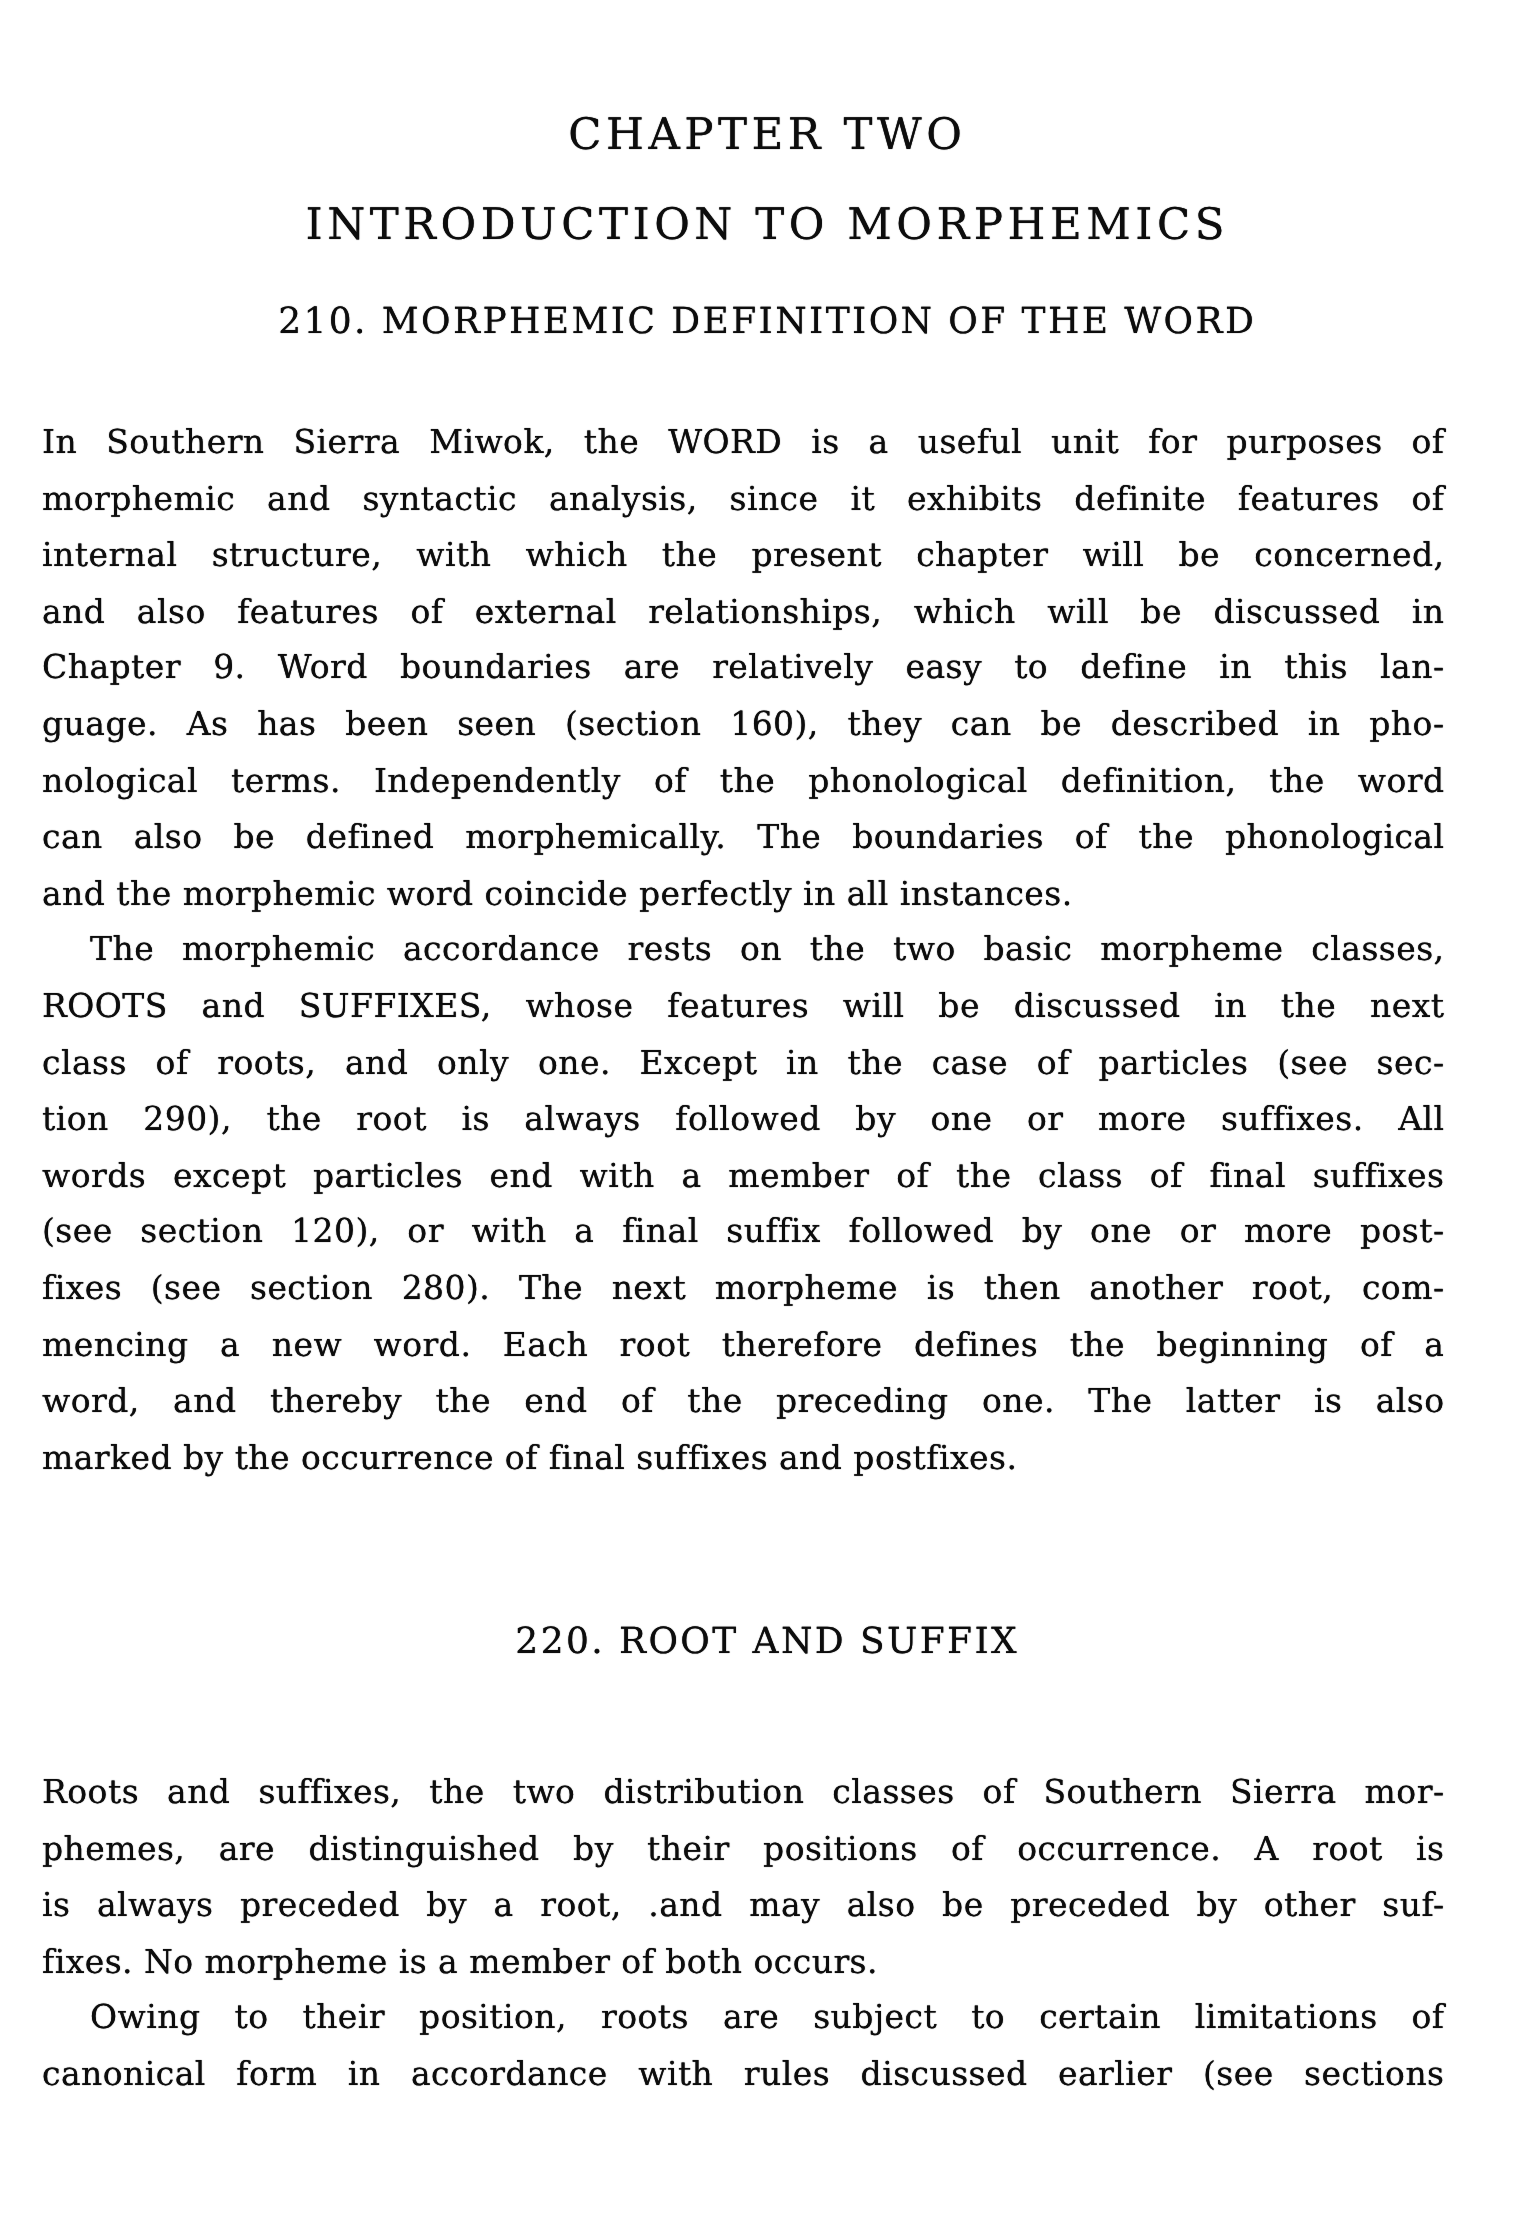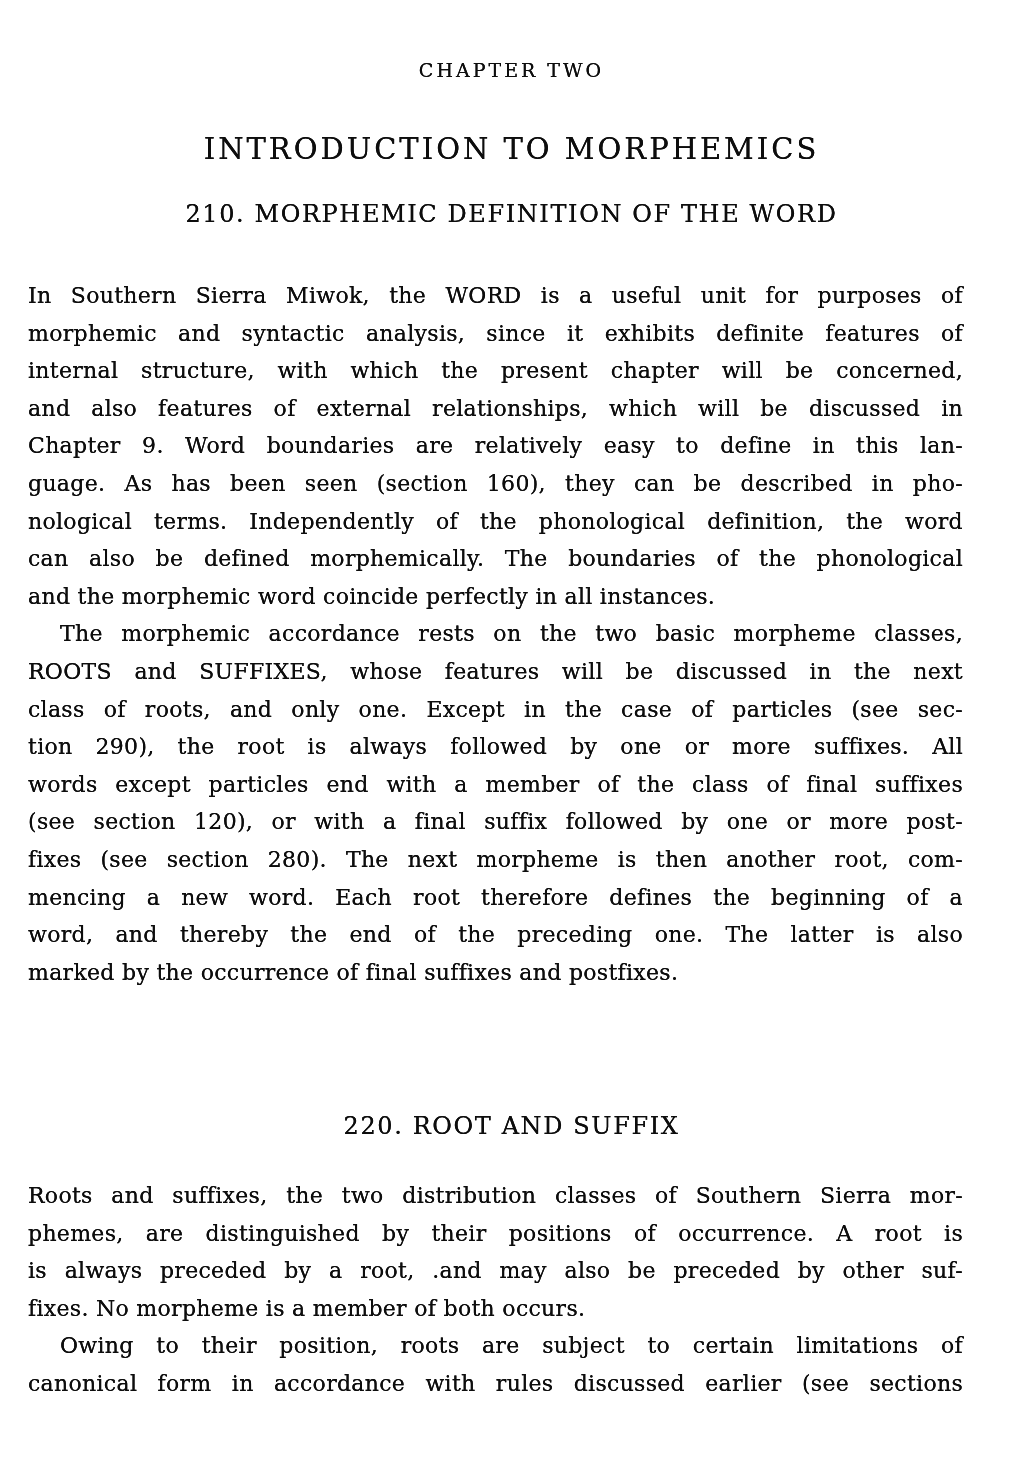--- a/index.html
+++ b/index.html
@@ -18,36 +18,36 @@
   }
   .heading {
     position: absolute;
     left: 0;
     width: 100%;
     text-align: center;
     white-space: nowrap;
     text-shadow: 0 0 0.6px currentColor;
   }
   #chapter-title {
-    top: 59px;
-    font-size: 19px;
+    top: 72px;
+    font-size: 29px;
     letter-spacing: 3px;
   }
   #chapter-subtitle {
     top: 132px;
     font-size: 29px;
     letter-spacing: 3px;
   }
   #heading-210 {
     top: 200px;
     font-size: 24px;
     letter-spacing: 1.6px;
   }
   #heading-220 {
-    top: 1112px;
+    top: 1080px;
     font-size: 24px;
     letter-spacing: 1.6px;
   }
   .body-block {
     position: absolute;
     left: 28px;
     right: 60px;
     font-size: 22px;
     line-height: 37.6px;
     letter-spacing: 0.3px;

